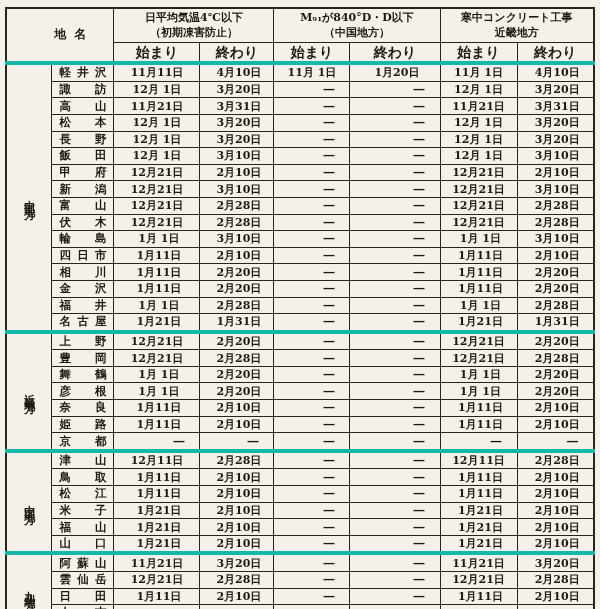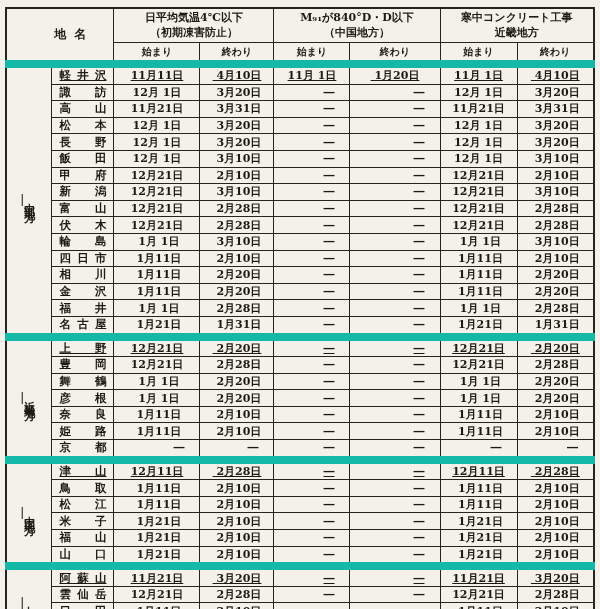--- a/index.html
+++ b/index.html
@@ -26,21 +26,21 @@
   }
   thead th{
     font-size:11px;
     line-height:1.3;
     text-align:center;
     vertical-align:middle;
     background:#f3f1ea;
   }
   th.section-title{white-space:pre-line;height:33px;margin-top:24px;}
   th.place-head{letter-spacing:8px;text-indent:8px;font-size:12px;}
-  tr.subhead th{height:17px;font-size:10px;border-bottom:2px solid #0c4a6e;}
+  tr.subhead th{height:17px;font-size:14px;border-bottom:2px solid #0c4a6e;}
   th.place-head{border-bottom:2px solid #26241b;padding-left:20px;}
   td{height:15.6px;font-size:11px;line-height:15px;}
   td.region-cell{
     writing-mode:vertical-rl;
     text-orientation:upright;
     text-align:center;
     letter-spacing:3px;
     font-size:11px;
     border-bottom:2px solid #26241b;
   }
@@ -52,21 +52,21 @@
   }
   td.val-cell{
     text-align:center;
     white-space:pre;
     font-size:11px;
   }
   td.val-cell.dash{
     text-align:right;
     padding-right:15px;
   }
-  tr.region-start td{border-top:8px solid #14b8a6;text-decoration:underline;}
+  tr.region-start td{border-top:4px solid #14b8a6;}
 </style>
 </head>
 <body>
 
 <table class="main">
   <colgroup>
     <col style="width:46px">
       <col style="width:62px">
     <col style="width:86px">
       <col style="width:74px">

